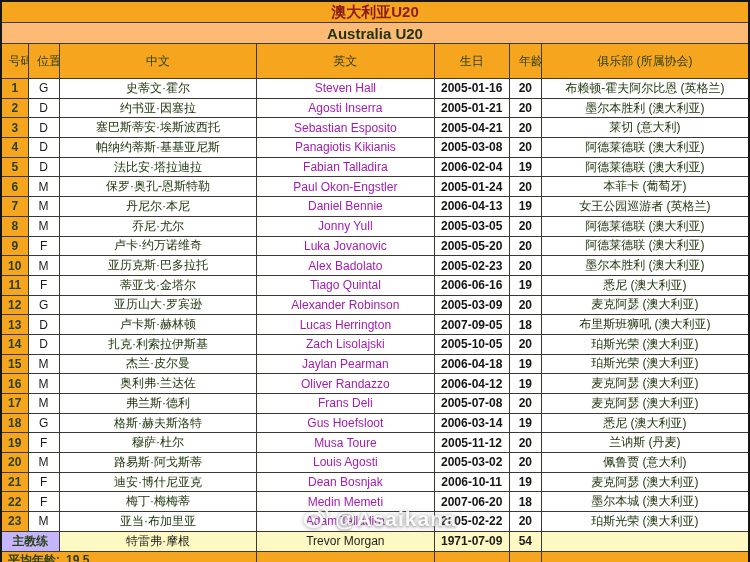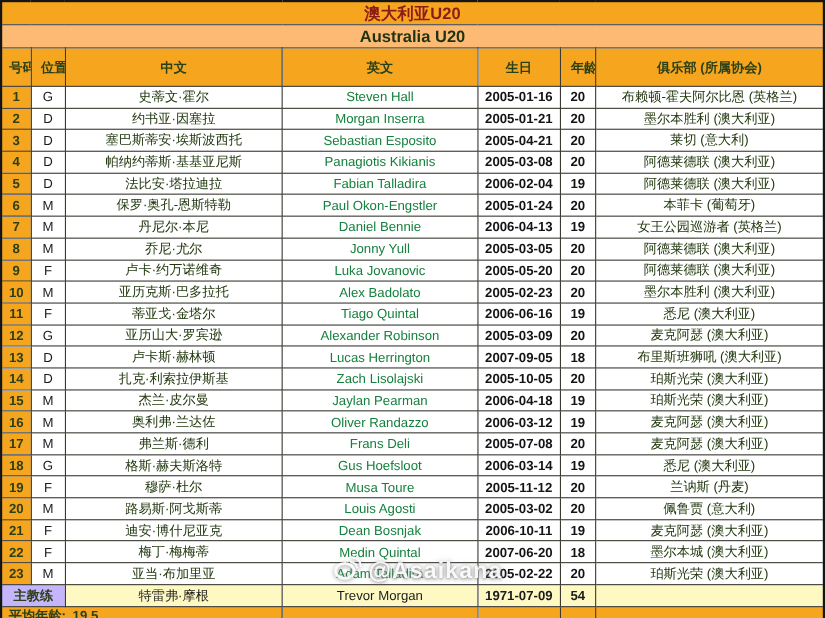--- a/index.html
+++ b/index.html
@@ -23,30 +23,30 @@
   col.col-num{width:27px}
   col.col-pos{width:31px}
   col.col-cn{width:197px}
   col.col-en{width:177px}
   col.col-dob{width:75px}
   col.col-age{width:32px}
   col.col-club{width:207px}
 
   .row-title-cn td{height:20px;background:#F6A51F;color:#8C1B1B;font-weight:bold;font-size:15px;}
   .row-title-en td{height:20px;background:#fdba74;color:#1E3310;font-weight:bold;font-size:15px;}
-  .row-head td{height:34px;background:#F6A51F;color:#2B4016;font-weight:bold;line-height:1.2;}
+  .row-head td{height:34px;background:#F6A51F;color:#2B4016;font-weight:normal;line-height:1.2;}
   .row-head .wrap2{display:inline-block;max-width:1.05em;word-break:break-all;line-height:1.25;}
 
   tr.player td{height:18.7px;background:#ffffff;}
   tr.player td.c-num{background:#F6A51F;color:#2B4016;font-weight:bold;}
   tr.player td.c-cn{color:#22380F;}
   tr.player td.c-club{color:#22380F;}
   tr.player td.c-dob{font-weight:bold;color:#141414;}
   tr.player td.c-age{font-weight:bold;color:#141414;}
-  tr.player td.c-en{color:#15803d;}
+  tr.player td.c-en{color:#a21caf;}
 
   .row-coach td{height:19px;background:#fef9c3;color:#1c1c1c;}
   .row-coach td.coach-label{background:#c4b5fd;color:#2B4016;font-weight:bold;}
   .row-coach td.c-dob,.row-coach td.c-age{font-weight:bold;}
 
   .row-avg td{height:17px;background:#F6A51F;}
   .row-avg td.avg-label-cell{text-align:left;padding-left:6px;color:#2B4016;font-weight:bold;}
   .row-avg td .avg-val{margin-left:6px;}
 
   .watermark{
@@ -103,21 +103,21 @@
     <td class="c-en">Steven Hall</td>
     <td class="c-dob">2005-01-16</td>
     <td class="c-age">20</td>
     <td class="c-club">布赖顿-霍夫阿尔比恩 (英格兰)</td>
   </tr>
 
   <tr class="player">
     <td class="c-num">2</td>
     <td class="c-pos">D</td>
     <td class="c-cn">约书亚·因塞拉</td>
-    <td class="c-en">Morgan Inserra</td>
+    <td class="c-en">Agosti Inserra</td>
     <td class="c-dob">2005-01-21</td>
     <td class="c-age">20</td>
     <td class="c-club">墨尔本胜利 (澳大利亚)</td>
   </tr>
 
   <tr class="player">
     <td class="c-num">3</td>
     <td class="c-pos">D</td>
     <td class="c-cn">塞巴斯蒂安·埃斯波西托</td>
     <td class="c-en">Sebastian Esposito</td>
@@ -244,21 +244,21 @@
     <td class="c-dob">2006-04-18</td>
     <td class="c-age">19</td>
     <td class="c-club">珀斯光荣 (澳大利亚)</td>
   </tr>
 
   <tr class="player">
     <td class="c-num">16</td>
     <td class="c-pos">M</td>
     <td class="c-cn">奥利弗·兰达佐</td>
     <td class="c-en">Oliver Randazzo</td>
-    <td class="c-dob">2006-03-12</td>
+    <td class="c-dob">2006-04-12</td>
     <td class="c-age">19</td>
     <td class="c-club">麦克阿瑟 (澳大利亚)</td>
   </tr>
 
   <tr class="player">
     <td class="c-num">17</td>
     <td class="c-pos">M</td>
     <td class="c-cn">弗兰斯·德利</td>
     <td class="c-en">Frans Deli</td>
     <td class="c-dob">2005-07-08</td>
@@ -303,21 +303,21 @@
     <td class="c-en">Dean Bosnjak</td>
     <td class="c-dob">2006-10-11</td>
     <td class="c-age">19</td>
     <td class="c-club">麦克阿瑟 (澳大利亚)</td>
   </tr>
 
   <tr class="player">
     <td class="c-num">22</td>
     <td class="c-pos">F</td>
     <td class="c-cn">梅丁·梅梅蒂</td>
-    <td class="c-en">Medin Quintal</td>
+    <td class="c-en">Medin Memeti</td>
     <td class="c-dob">2007-06-20</td>
     <td class="c-age">18</td>
     <td class="c-club">墨尔本城 (澳大利亚)</td>
   </tr>
 
   <tr class="player">
     <td class="c-num">23</td>
     <td class="c-pos">M</td>
     <td class="c-cn">亚当·布加里亚</td>
     <td class="c-en">Adam Talladira</td>

